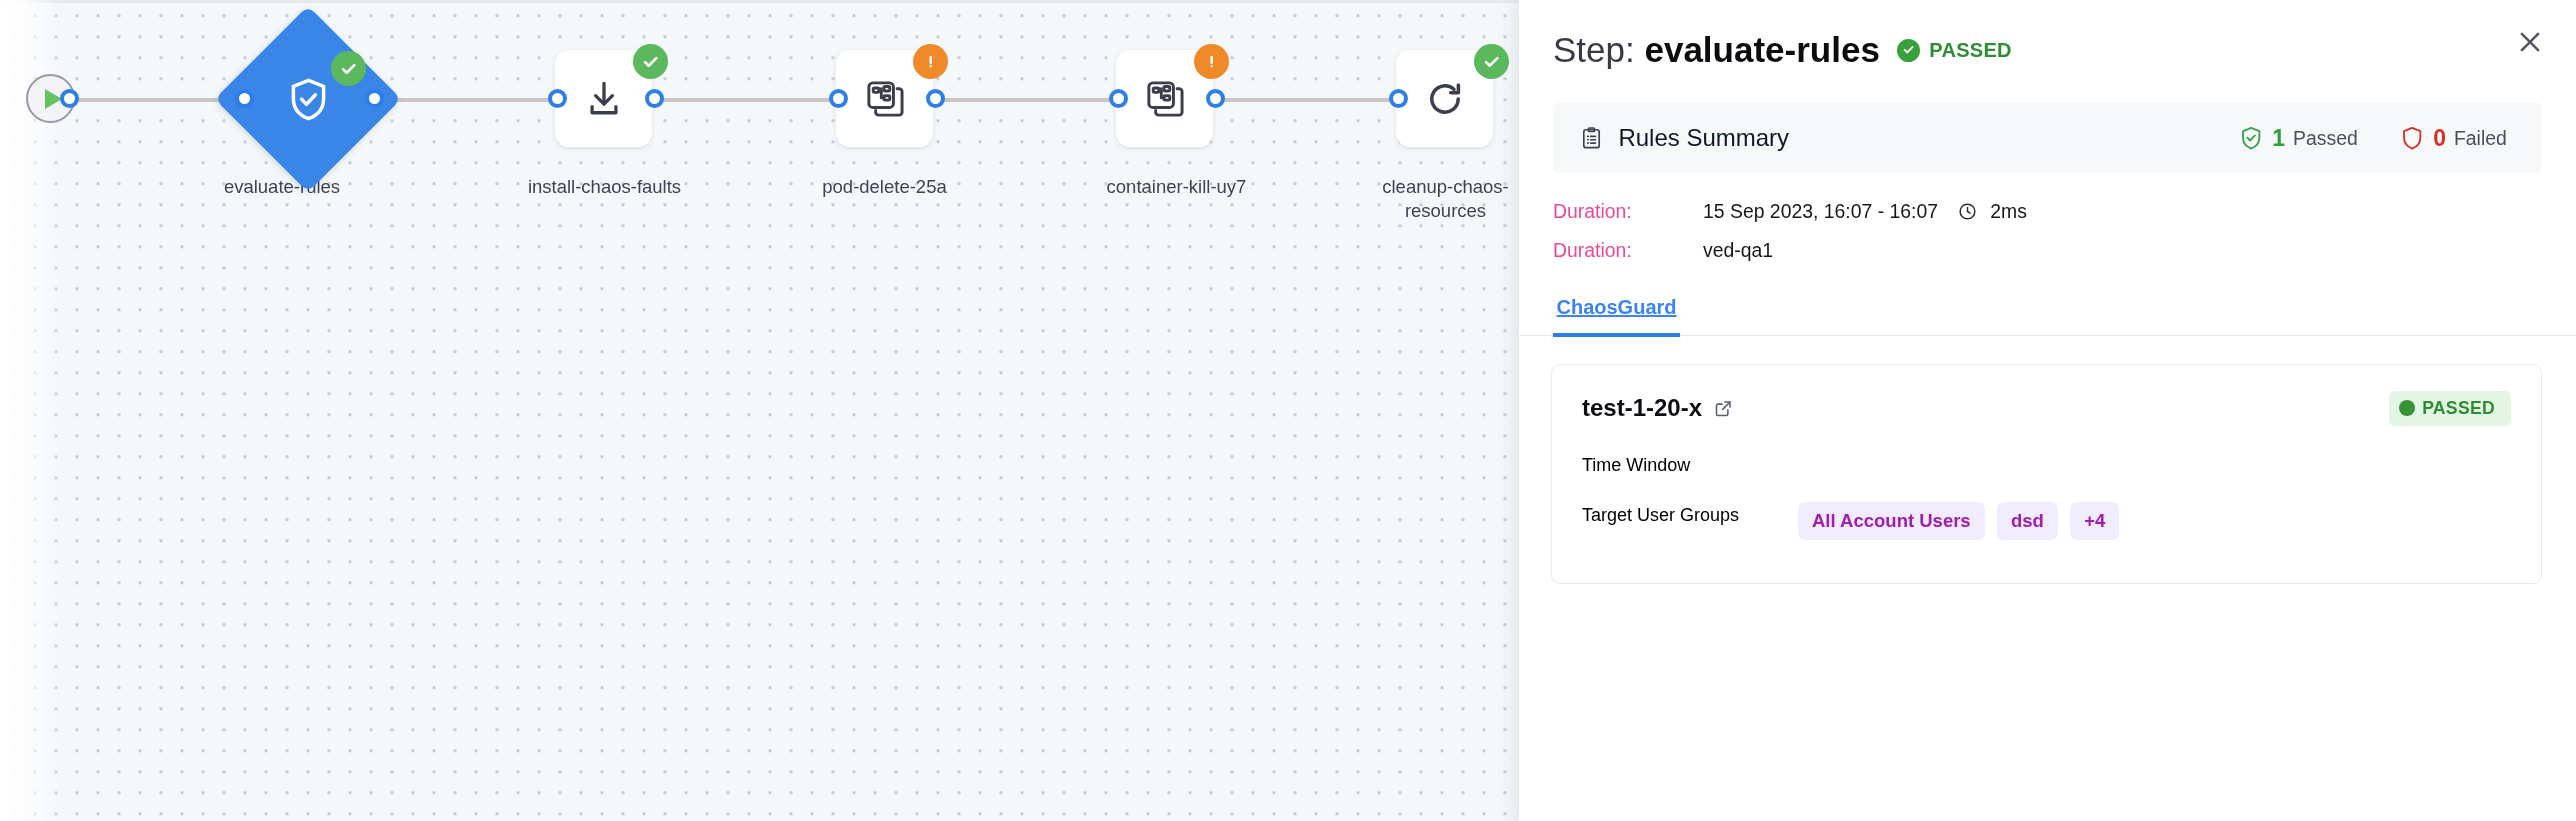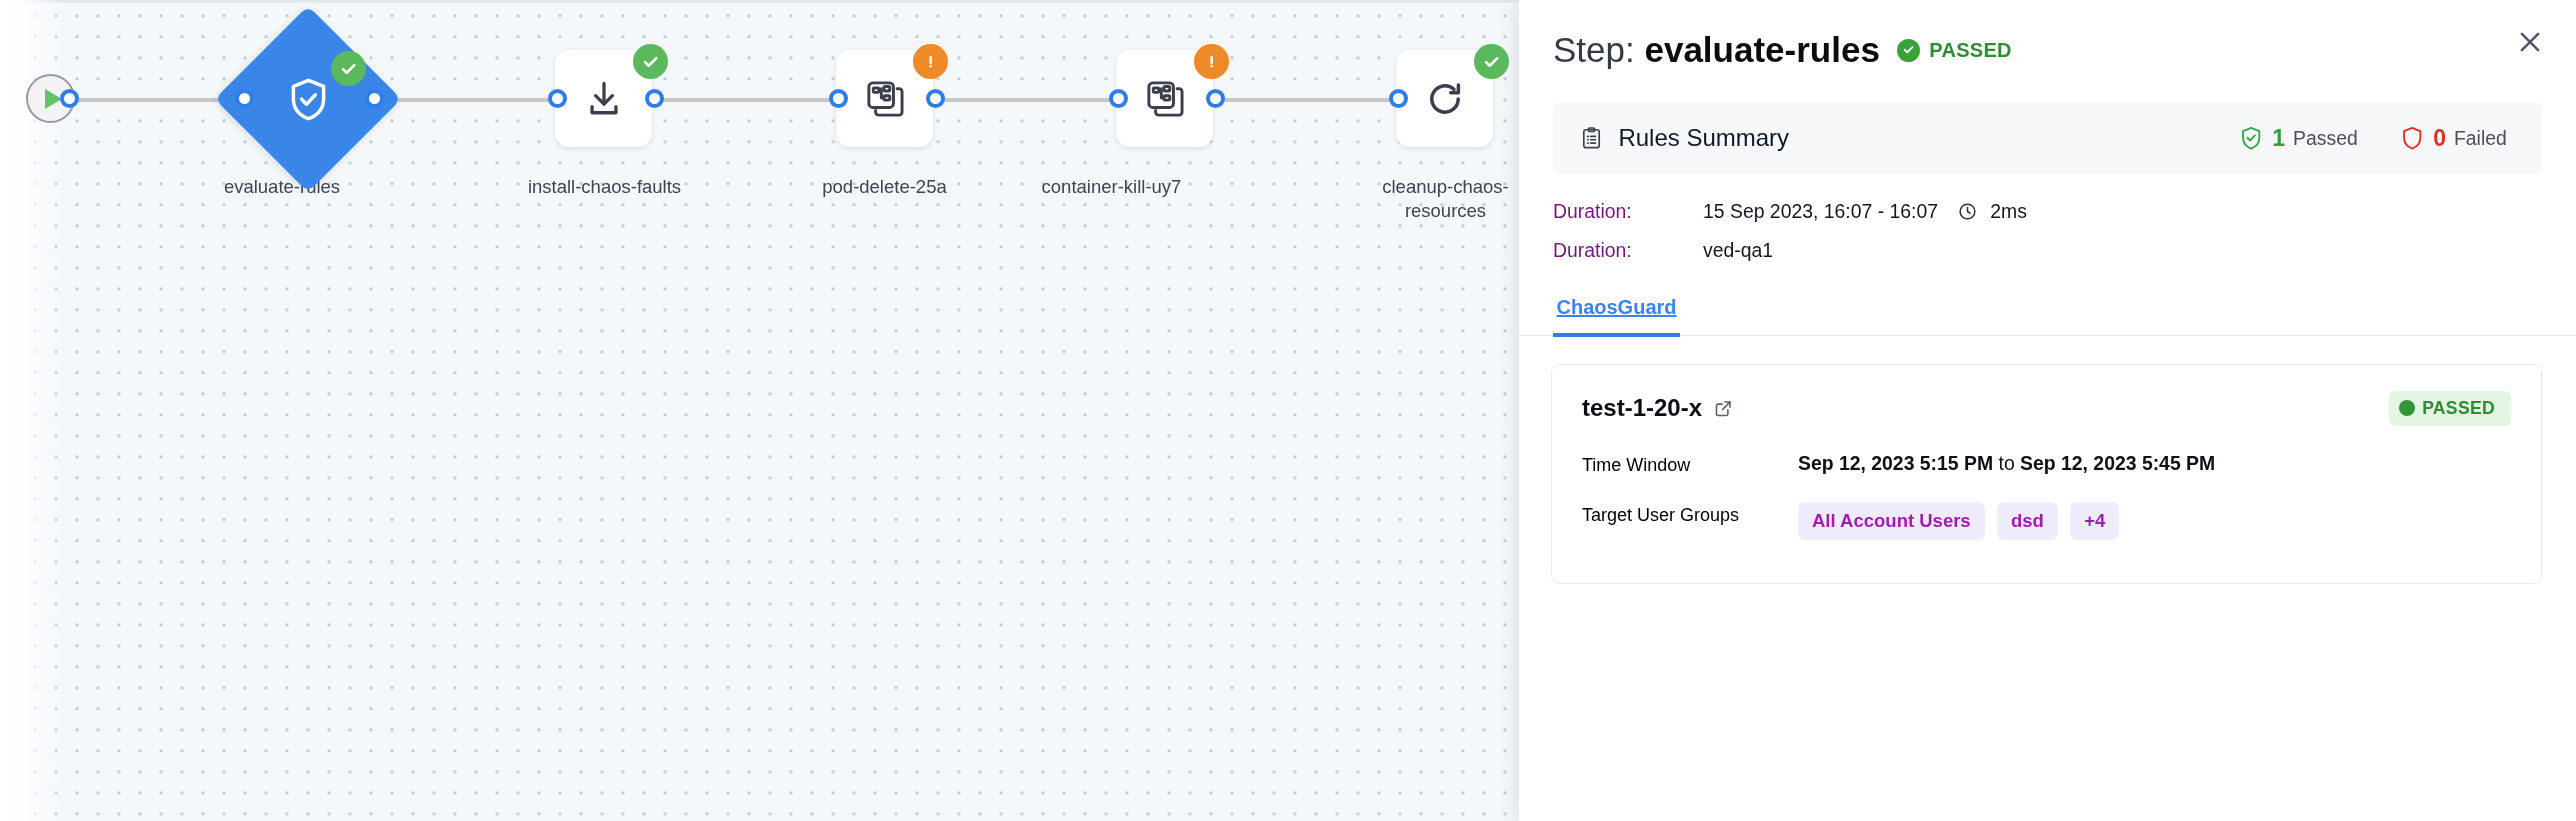--- a/index.html
+++ b/index.html
@@ -147,21 +147,21 @@
   #rules-card .right { margin-left:auto; display:flex; align-items:center; gap:41px; padding-right:8.8px;}
   .count-group { display:flex; align-items:center; gap:8px; }
   .count-group .num { font-size: 23px; font-weight: 700; }
   .count-group .lbl { font-size: 19.4px; color:#4b4d5c; }
   .count-group.pass .num { color: #2f9e3f; }
   .count-group.fail .num { color: #d93025; }
 
   
   #meta { margin: 26.4px 0 0 34px; }
   .meta-row { display:flex; align-items:center; margin-bottom: 16px; }
-  .meta-key { width: 150px; font-size: 19.4px; color: #701a75; }
+  .meta-key { width: 150px; font-size: 19.4px; color: #ec4899; }
   .meta-val { font-size: 19.4px; color: #15161f; display:flex; align-items:center; gap:8.8px;}
   .meta-val .clk { display:flex; align-items:center; margin-left:10.6px; }
   .meta-val .dur { margin-left: 3px; }
 
   
   #tabs {
     margin-top: 25px;
     border-bottom: 1.8px solid #e8eaef;
     padding-left: 34px;
     display: flex; gap: 26.4px;
@@ -293,21 +293,21 @@
       </svg>
     </div>
     <div class="port" style="left:1109px;"></div>
     <div class="port" style="left:1206px;"></div>
     <div class="node-badge warn" style="left:1194px; top:44px;">
       <svg width="19.4" height="19.4" viewBox="0 0 24 24" fill="none" stroke="#fff" stroke-width="3" stroke-linecap="round">
         <path d="M12 6v7.2"></path>
           <path d="M12 17.4v.2"></path>
       </svg>
     </div>
-    <div class="node-label" style="left:1032px; width:159px;">container-kill-uy7</div>
+    <div class="node-label" style="left:1097px; width:159px;">container-kill-uy7</div>
 
     <div class="sq-node" style="left:1396px;">
       <svg viewBox="0 0 24 24" fill="none" stroke="#3b3e4c" stroke-width="1.9" stroke-linecap="round" stroke-linejoin="round">
         <path d="M19.2 12a7.2 7.2 0 1 1-2.3-5.3"></path>
         <path d="M19.3 4.4v4.2h-4.2"></path>
       </svg>
     </div>
     <div class="port" style="left:1389px;"></div>
     <div class="node-badge ok" style="left:1474px; top:44px;">
       <svg width="19.4" height="19.4" viewBox="0 0 24 24" fill="none" stroke="#fff" stroke-width="3.2" stroke-linecap="round" stroke-linejoin="round">
@@ -405,25 +405,20 @@
         </span>
         <span id="passed-badge">
           <span class="dot"></span>
           <span>PASSED</span>
         </span>
       </div>
 
       <div class="kv-row">
         <div class="kv-key">Time Window</div>
         <div class="kv-val">
-          <div class="line1">
-            <span>Sep 12, 2023 5:15 PM</span>
-            <span class="plain">to</span>
-            <span>Sep 12, 2023 5:45 PM</span>
-          </div>
         </div>
       </div>
 
       <div class="kv-row">
         <div class="kv-key">Target User Groups</div>
         <div class="kv-val">
           <div class="chips" id="chips">
               <span class="chip">All Account Users</span>
               <span class="chip">dsd</span>
               <span class="chip">+4</span>

